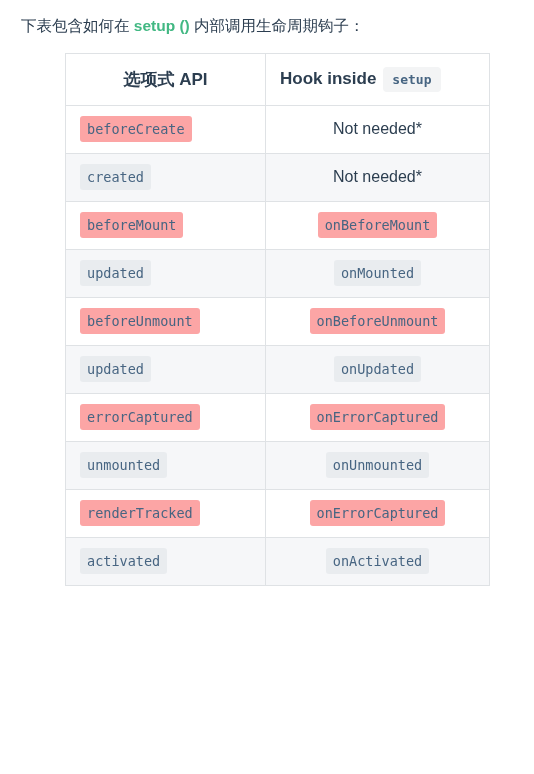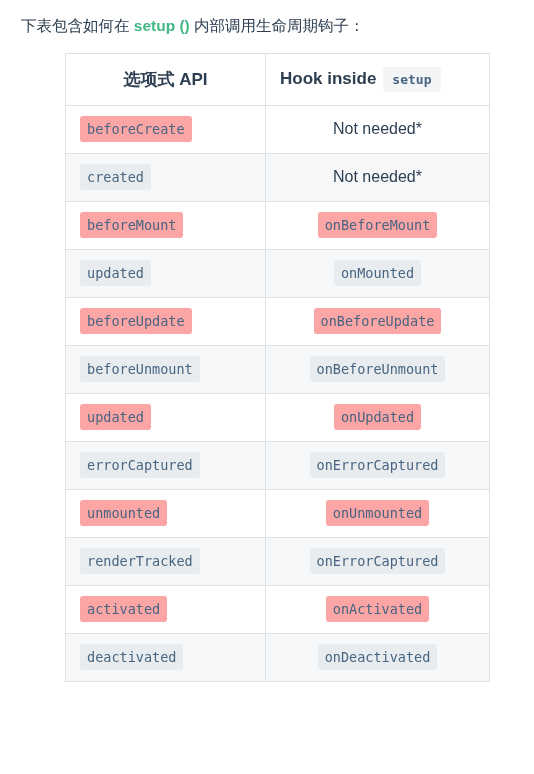--- a/index.html
+++ b/index.html
@@ -137,24 +137,20 @@
         </tr>
         <tr>
           <td class="cell-api"><code class="tok">beforeMount</code></td>
           <td class="cell-hook"><code class="tok">onBeforeMount</code></td>
         </tr>
         <tr>
           <td class="cell-api"><code class="tok">updated</code></td>
           <td class="cell-hook"><code class="tok">onMounted</code></td>
         </tr>
         <tr>
-          <td class="cell-api"><code class="tok">beforeUpdate</code></td>
-          <td class="cell-hook"><code class="tok">onBeforeUpdate</code></td>
-        </tr>
-        <tr>
           <td class="cell-api"><code class="tok">beforeUnmount</code></td>
           <td class="cell-hook"><code class="tok">onBeforeUnmount</code></td>
         </tr>
         <tr>
           <td class="cell-api"><code class="tok">updated</code></td>
           <td class="cell-hook"><code class="tok">onUpdated</code></td>
         </tr>
         <tr>
           <td class="cell-api"><code class="tok">errorCaptured</code></td>
           <td class="cell-hook"><code class="tok">onErrorCaptured</code></td>
@@ -164,19 +160,15 @@
           <td class="cell-hook"><code class="tok">onUnmounted</code></td>
         </tr>
         <tr>
           <td class="cell-api"><code class="tok">renderTracked</code></td>
           <td class="cell-hook"><code class="tok">onErrorCaptured</code></td>
         </tr>
         <tr>
           <td class="cell-api"><code class="tok">activated</code></td>
           <td class="cell-hook"><code class="tok">onActivated</code></td>
         </tr>
-        <tr>
-          <td class="cell-api"><code class="tok">deactivated</code></td>
-          <td class="cell-hook"><code class="tok">onDeactivated</code></td>
-        </tr>
       </tbody>
   </table>
 </div>
 
 </body></html>

